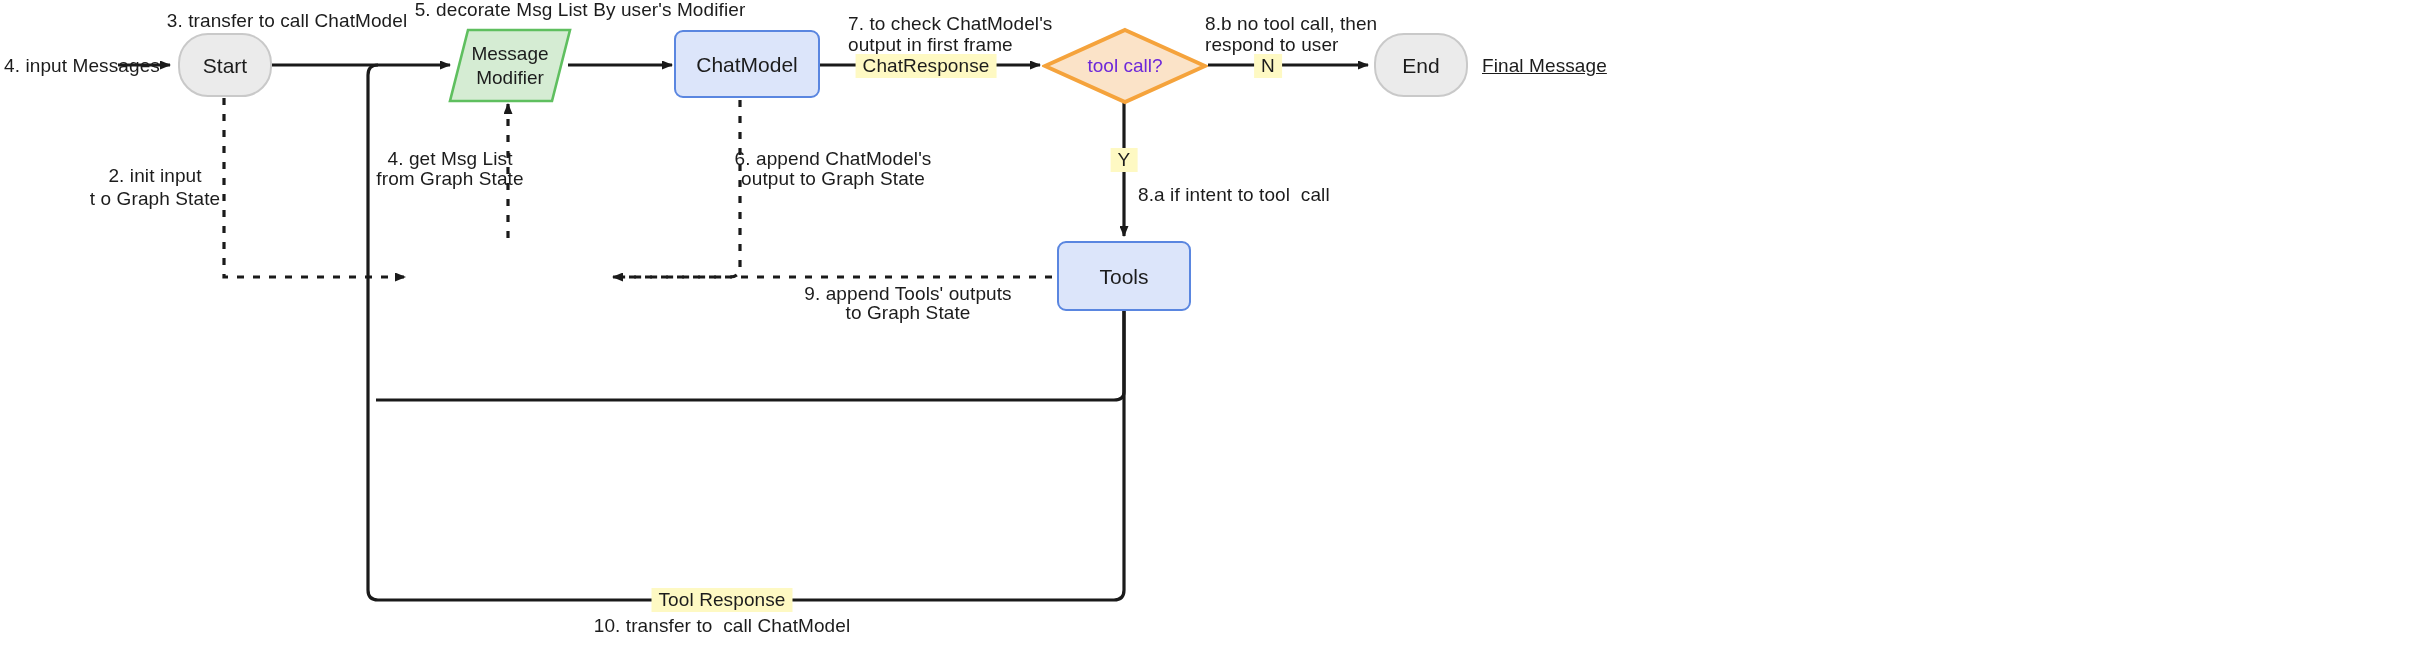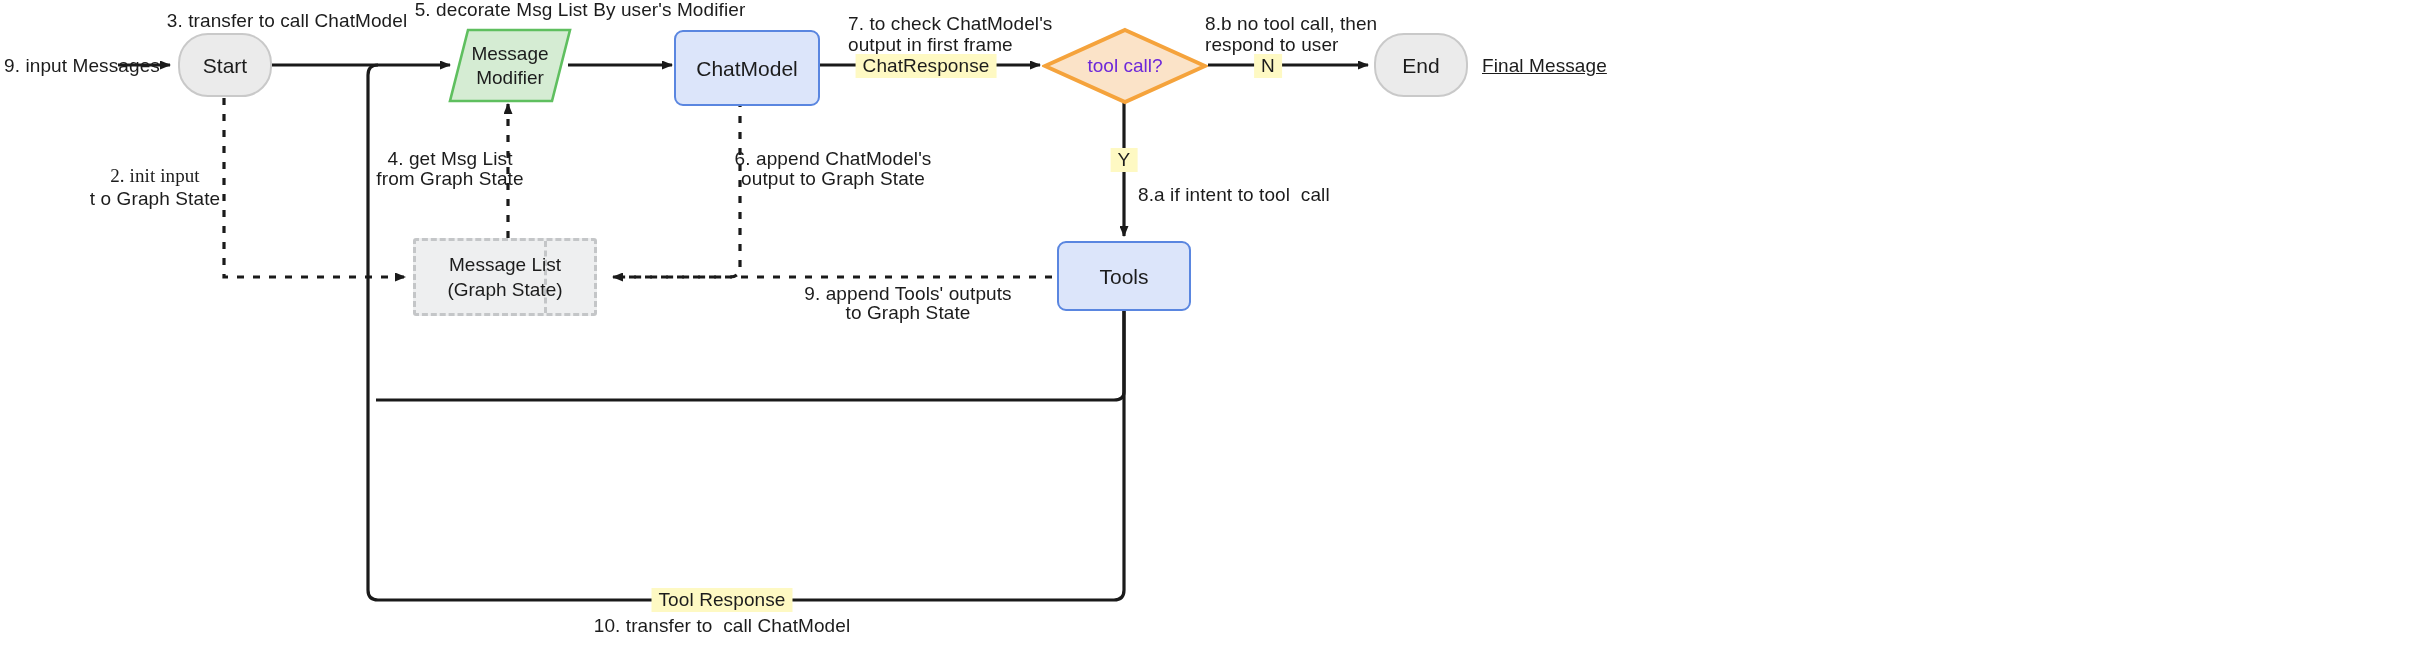--- a/index.html
+++ b/index.html
@@ -196,54 +196,47 @@
   <div class="node-parallelogram-wrap" style="left:448px; top:28px; width:124px; height:75px;">
     <svg width="124" height="75" viewBox="0 0 124 75" xmlns="http://www.w3.org/2000/svg">
       <polygon points="20,2 122,2 104,73 2,73" fill="#d5ecd3" stroke="#5fbf5f" stroke-width="2.6"></polygon>
     </svg>
     <div class="pl-text">
       <span>Message</span>
       <span>Modifier</span>
     </div>
   </div>
 
-  <div class="node node-process" style="left: 674px; top: 30px; width: 146px; height: 76px; background: rgb(220, 229, 250); border-color: rgb(90, 134, 224);">
+  <div class="node node-process" style="left: 674px; top: 30px; width: 146px; height: 68px; background: rgb(220, 229, 250); border-color: rgb(90, 134, 224);">
     <span>ChatModel</span>
   </div>
 
   <div class="node-decision-wrap" style="left:1042px; top:27px; width:166px; height:78px;">
     <svg width="166" height="78" viewBox="0 0 166 78" xmlns="http://www.w3.org/2000/svg">
       <polygon points="83,3 163,39 83,75 3,39" fill="#fbe3c8" stroke="#f5a33c" stroke-width="4"></polygon>
     </svg>
     <div class="dc-text">
       <span>tool call?</span>
     </div>
   </div>
 
   <div class="node node-terminal" style="left: 1374px; top: 33px; width: 94px; height: 64px; background: rgb(235, 235, 235); border-color: rgb(201, 201, 201);">
     <span>End</span>
   </div>
 
   <div class="node node-process" style="left: 1057px; top: 241px; width: 134px; height: 70px; background: rgb(220, 229, 250); border-color: rgb(90, 134, 224);">
     <span>Tools</span>
   </div>
 
-  <div class="node-store" style="left: 413px; top: 238px; width: 184px; height: 78px; background: rgb(238, 239, 240); border-color: rgb(196, 198, 200);">
-    <div class="store-divider" style="left: 128px; border-left-color: rgb(196, 198, 200);"></div>
-    <div class="store-text">
-      <span>Message List</span>
-      <span>(Graph State)</span>
-    </div>
-  </div>
-
-  <div class="lbl lft" style="left:4px; top:54px;">9. input Messages</div>
+
+  <div class="lbl lft" style="left:4px; top:54px;">4. input Messages</div>
 
   <div class="lbl ctr" style="left:287px; top:9px;">3. transfer to call ChatModel</div>
 
-  <div class="lbl ctr" style="left:155px; top:164px;font-family:Liberation Serif, serif;">2. init input</div>
+  <div class="lbl ctr" style="left:155px; top:164px;">2. init input</div>
   <div class="lbl ctr" style="left:155px; top:187px;">t o Graph State</div>
 
   <div class="lbl ctr" style="left:450px; top:147px;">4. get Msg List</div>
   <div class="lbl ctr" style="left:450px; top:167px;">from Graph State</div>
 
   <div class="lbl ctr" style="left:580px; top:-2px;">5. decorate Msg List By user's Modifier</div>
 
   <div class="lbl ctr" style="left:833px; top:147px;">6. append ChatModel's</div>
   <div class="lbl ctr" style="left:833px; top:167px;">output to Graph State</div>
 

